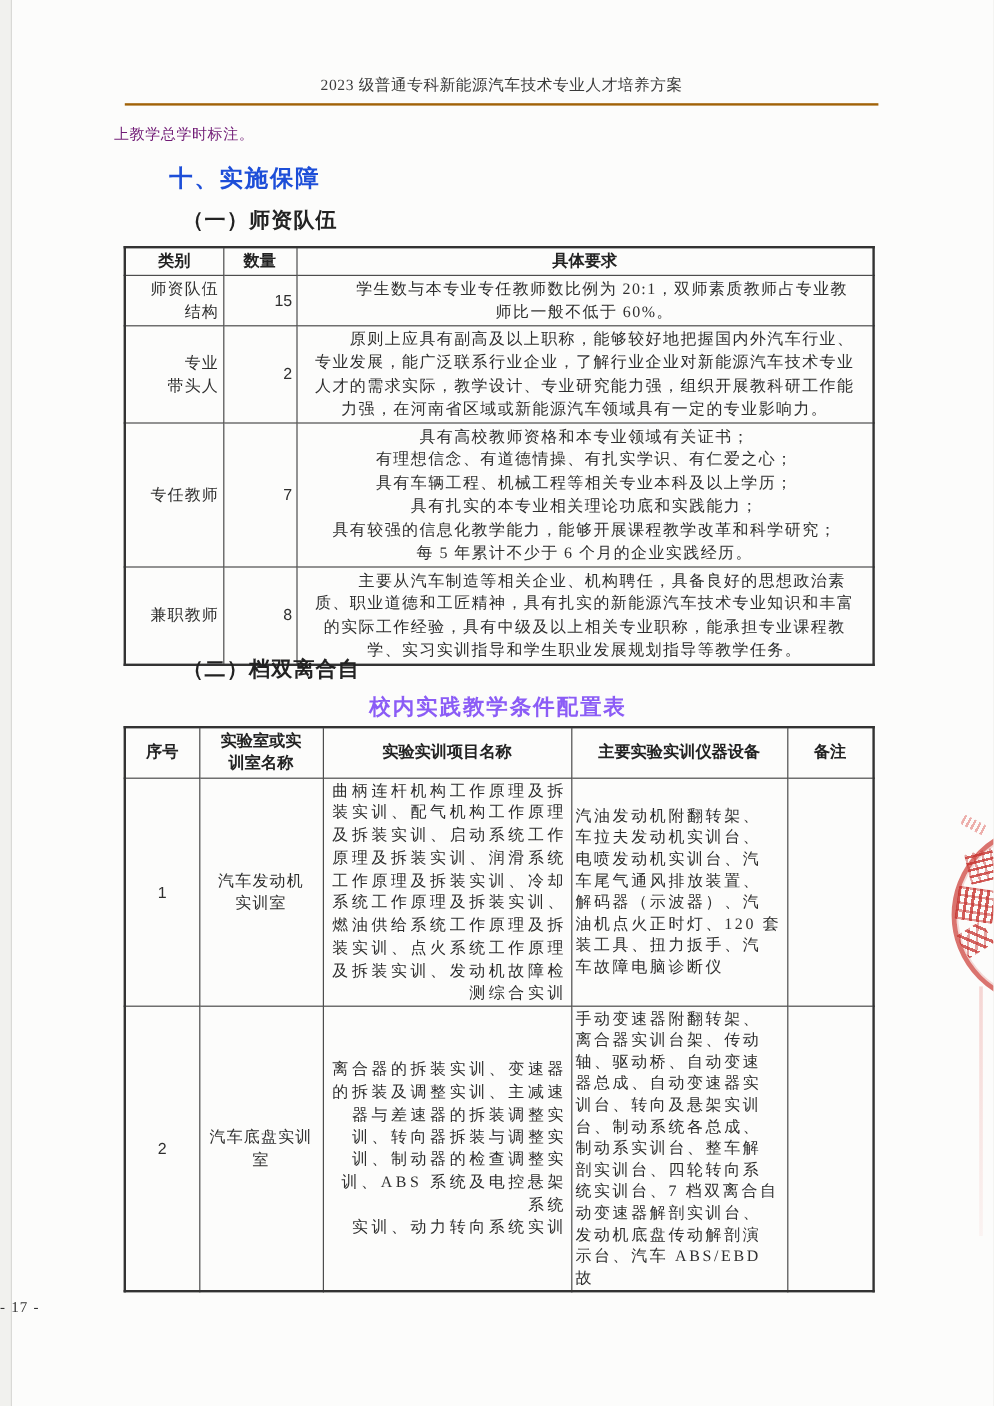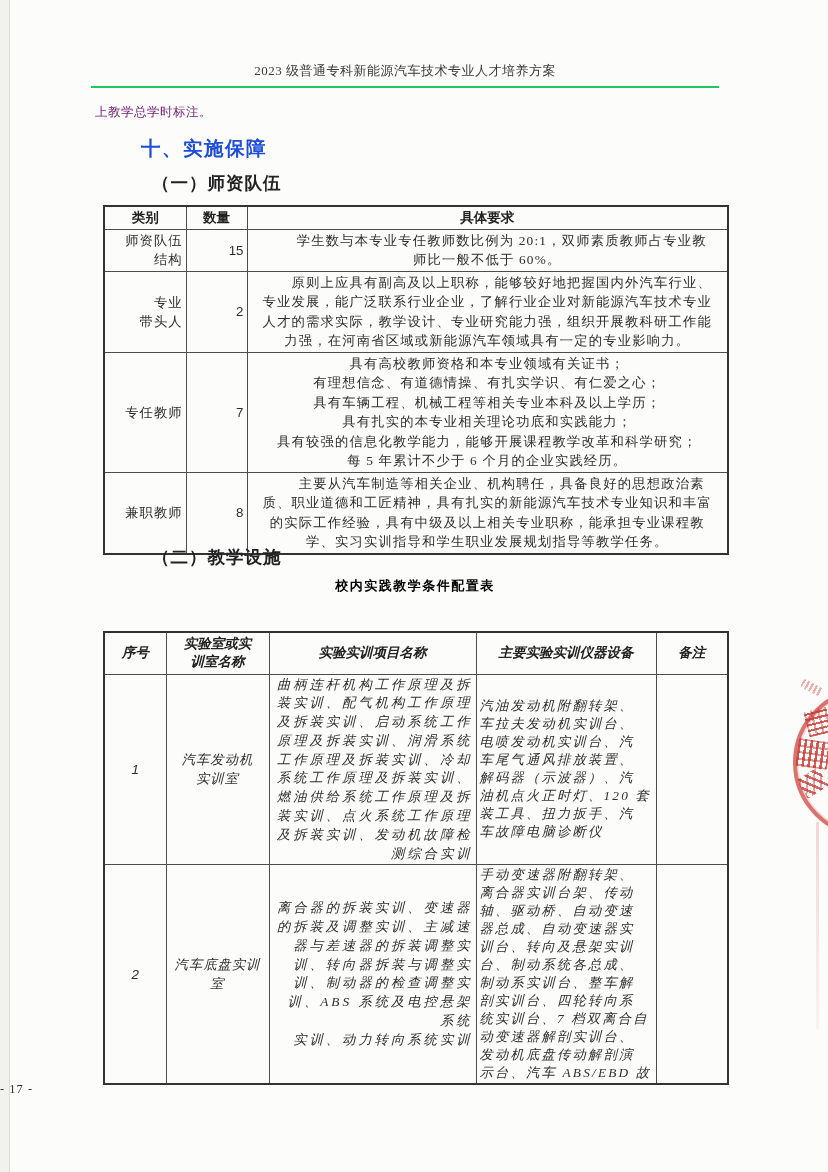--- a/index.html
+++ b/index.html
@@ -12,50 +12,50 @@
     position:relative;width:828px;height:1172px;overflow:hidden;
     background:#fcfcfb;color:#2b2b2b;
     outline:1px solid #e4e4e2;
   }
   
   .edge-strip{
     position:absolute;left:0;top:0;width:9px;height:100%;
     background:#f1f1ee;border-right:1px solid #d9d9d6;
   }
   .doc-header{
-    position:absolute;top:62px;left:91px;width:628px;
+    position:absolute;top:62px;left:104px;width:628px;
     text-align:center;font-size:13px;letter-spacing:.5px;color:#3a3a3a;
-    padding-bottom:6px;border-bottom:2px solid #22c55e;
+    padding-bottom:6px;border-bottom:2px solid #a16207;
   }
   .intro{
     position:absolute;top:104px;left:95px;font-size:12.5px;color:#701a75;letter-spacing:.5px;
   }
   .section-title{
     position:absolute;top:135px;left:141px;
     font-family:"Liberation Sans", sans-serif;
     font-size:19.5px;font-weight:700;letter-spacing:1.5px;color:#1d4ed8;
   }
   .sub-title{
     position:absolute;left:152px;
     font-family:"Liberation Sans", sans-serif;
     font-size:17.5px;font-weight:700;letter-spacing:1px;color:#222;
   }
   .sub1{top:171px;}
   .sub2{top:545px;}
   .t-caption{
     position:absolute;top:577px;left:103px;width:624px;text-align:center;
-    font-size:13px;font-weight:700;letter-spacing:1.5px;color:#000000;
+    font-size:18px;font-weight:700;letter-spacing:1.5px;color:#8b5cf6;
   }
   table.doc{
     position:absolute;left:103px;width:624px;
     border-collapse:collapse;table-layout:fixed;
     border:2px solid #333;
   }
   table.t1{top:205px;}
-  table.t2{top:631px;font-style:italic;}
+  table.t2{top:605px;}
   table.doc td, table.doc th{
     border:1.5px solid #4d4d4d;
     font-size:13.3px;color:#2e2e2e;
     padding:1px 3px;vertical-align:middle;
     overflow:hidden;
     margin-left:16px;
   }
   table.doc th{
     font-family:"Liberation Sans", sans-serif;
     font-weight:700;text-align:center;font-size:13.5px;color:#222;
@@ -164,21 +164,21 @@
         <td class="cat">兼职教师</td>
         <td class="num">8</td>
         <td class="req">　　主要从汽车制造等相关企业、机构聘任，具备良好的思想政治素
 质、职业道德和工匠精神，具有扎实的新能源汽车技术专业知识和丰富
 的实际工作经验，具有中级及以上相关专业职称，能承担专业课程教
 学、实习实训指导和学生职业发展规划指导等教学任务。</td>
       </tr>
     </tbody>
   </table>
 
-  <div class="sub-title sub2">（二）教学设施</div>
+  <div class="sub-title sub2">（二）档双离合自</div>
 
   <div class="t-caption">校内实践教学条件配置表</div>
 
   <table class="doc t2">
     <colgroup>
         <col style="width:62px">
         <col style="width:103px">
         <col style="width:207px">
         <col style="width:180px">
         <col style="width:72px">

